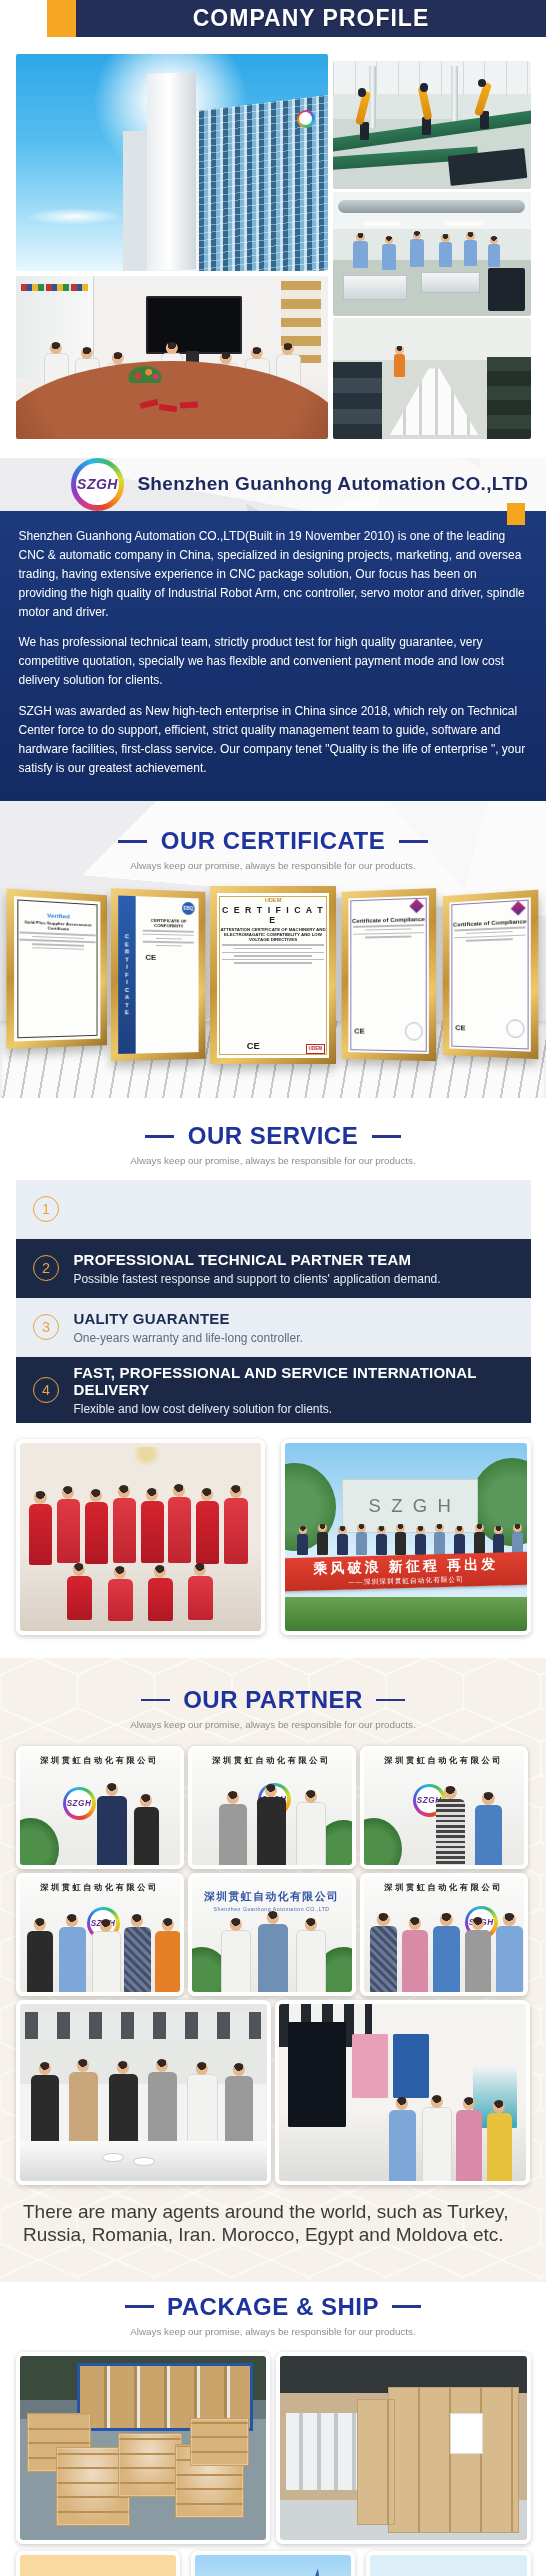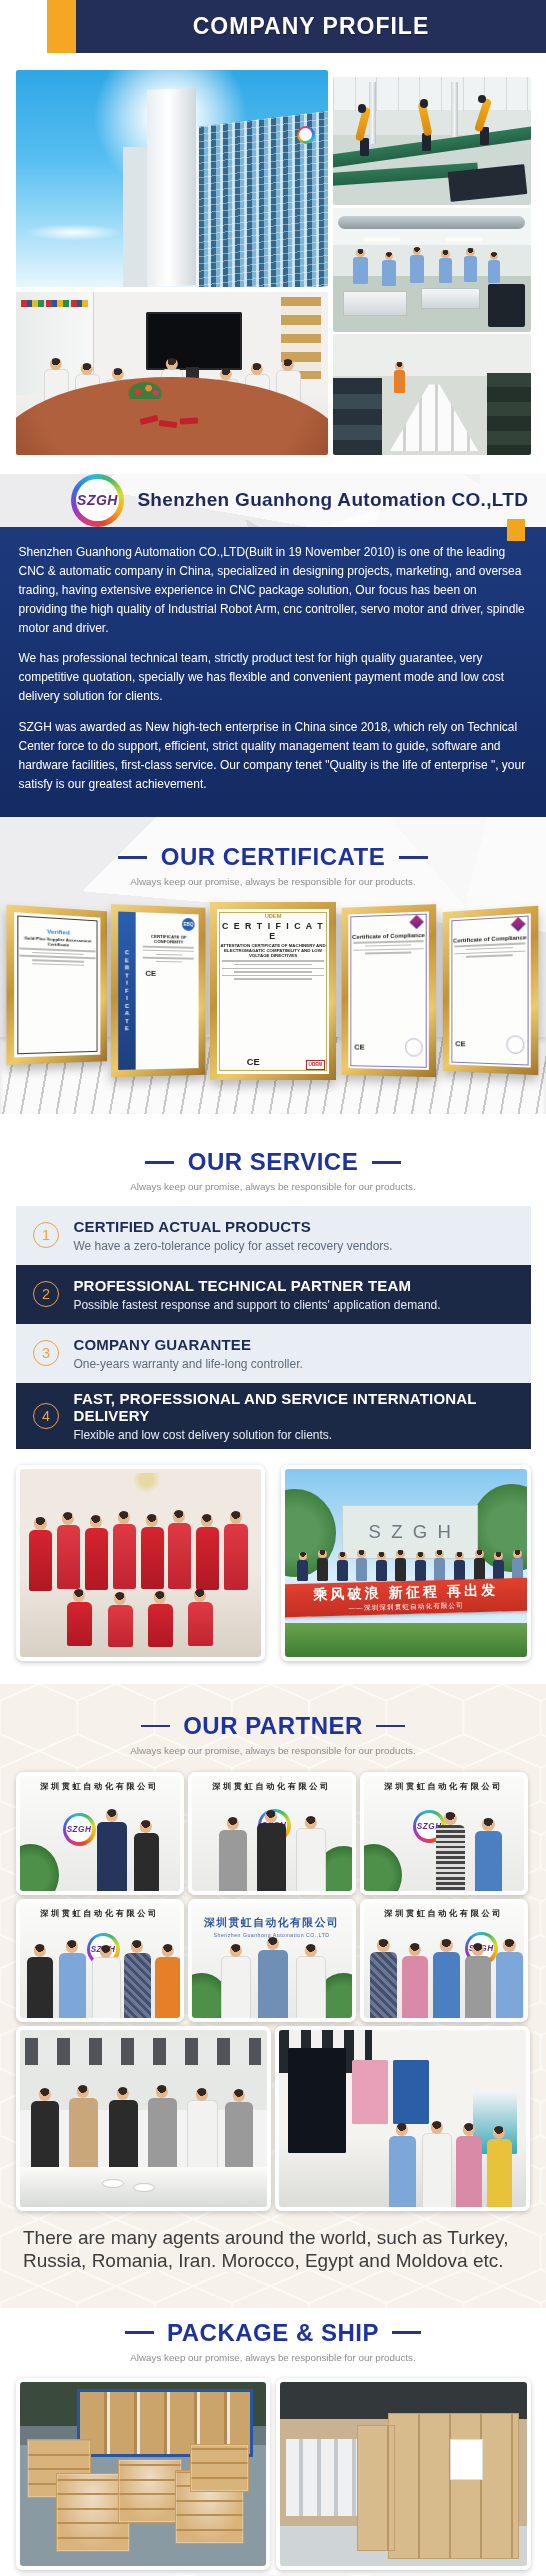--- a/index.html
+++ b/index.html
@@ -1,18 +1,18 @@
 <!DOCTYPE html>
 <html style="font-size:8.2px"><head>
 <meta charset="utf-8">
 <style>
   html,body{margin:0;padding:0;background:#fff;}
   .page{width:546px;min-height:2760px;margin:0 auto;background:#fff;font-family:"Liberation Sans",sans-serif;overflow:hidden;}
   
-  .top-header{display:flex;height:53px;padding-left:47px;}
+  .top-header{display:flex;height:37px;padding-left:47px;}
   .top-header .accent{width:29px;background:#f5a623;}
   .top-header .bar{flex:1;background:#232f58;display:flex;align-items:center;justify-content:center;}
   .top-header h1{margin:0;color:#fff;font-size:23px;font-weight:700;letter-spacing:1px;text-shadow:0.5px 1px 1px rgba(0,0,0,.35);}
   
   .collage{margin:16.5px 15.5px 0;display:flex;gap:5.2px;height:385px;}
   .col-left{width:312px;display:flex;flex-direction:column;gap:5.7px;}
   .col-right{flex:1;display:flex;flex-direction:column;gap:2.6px;padding-top:7.7px;}
   .photo{position:relative;overflow:hidden;border-radius:2.1px;background:#dfe3e6;}
   .abs{position:absolute;}
   
@@ -116,21 +116,21 @@
   .udem-crest{color:#b5962e;font-weight:700;font-size:5.7px;text-align:center;margin-top:4.1px;}
   .cert-cap{font-size:8.8px;font-weight:700;letter-spacing:1.5px;text-align:center;color:#222;margin-top:2.1px;}
   .dbl{position:absolute;inset:2.6px;border:1px solid #c9ab55;}
   .stamp{position:absolute;right:4.1px;bottom:4.1px;border:1px solid #c22424;color:#c22424;font-size:4.6px;font-weight:700;padding:1.5px 2.1px;}
   .diamond-logo{position:absolute;right:7.2px;top:5.2px;width:10.3px;height:10.3px;background:linear-gradient(135deg,#c22b74,#5a2a8a);transform:rotate(45deg);}
   .compliance-title{font-size:6px;font-weight:700;text-align:center;color:#222;margin-top:20.6px;}
   .lav-border{position:absolute;inset:2.6px;border:1.5px double #8a7ab8;}
   .ce-left{position:absolute;left:6.2px;bottom:17.5px;font-size:7.7px;}
   .lav-stamp{position:absolute;right:6.2px;bottom:13.4px;width:15.5px;height:15.5px;border:1px solid #9a8ac0;border-radius:50%;opacity:.7;}
   
-  .service-head{margin-top:34px;}
+  .service-head{margin-top:24px;}
   .service-list{margin:13.4px 15.5px 0;}
   .svc{display:flex;align-items:center;min-height:59px;padding-left:17.5px;box-sizing:border-box;}
   .svc.light{background:#e9eef5;}
   .svc.dark{background:#1b2946;}
   .num{flex:0 0 auto;width:24px;height:24px;border:1.5px solid #eda23c;border-radius:50%;color:#eda23c;display:flex;align-items:center;justify-content:center;font-size:14.4px;margin-right:14.4px;}
   .svc-text{padding:7.2px 10.3px 7.2px 0;}
   .svc-title{font-size:15px;font-weight:700;letter-spacing:0.2px;}
   .svc.light .svc-title{color:#1c2b55;}
   .svc.dark .svc-title{color:#fff;}
   .svc-desc{font-size:12px;margin-top:4.1px;}
@@ -375,36 +375,32 @@
     <div class="title-row">
       <span class="dash"></span>
       <span class="sec-title">OUR SERVICE</span>
       <span class="dash"></span>
     </div>
     <div class="sec-sub">Always keep our promise, always be responsible for our products.</div>
   </div>
   <div class="service-list">
     <div class="svc light">
       <div class="num">1</div>
-      <div class="svc-text">
-        <div class="svc-title">CERTIFIED ACTUAL PRODUCTS</div>
-        <div class="svc-desc">We have a zero-tolerance policy for asset recovery vendors.</div>
-      </div>
     </div>
     <div class="svc dark">
       <div class="num">2</div>
       <div class="svc-text">
         <div class="svc-title">PROFESSIONAL TECHNICAL PARTNER TEAM</div>
         <div class="svc-desc">Possible fastest response and support to clients' application demand.</div>
       </div>
     </div>
     <div class="svc light">
       <div class="num">3</div>
       <div class="svc-text">
-        <div class="svc-title">COMPANY GUARANTEE</div>
+        <div class="svc-title">UALITY GUARANTEE</div>
         <div class="svc-desc">One-years warranty and life-long controller.</div>
       </div>
     </div>
     <div class="svc dark">
       <div class="num">4</div>
       <div class="svc-text">
         <div class="svc-title">FAST, PROFESSIONAL AND SERVICE INTERNATIONAL DELIVERY</div>
         <div class="svc-desc">Flexible and low cost delivery solution for clients.</div>
       </div>
     </div>

